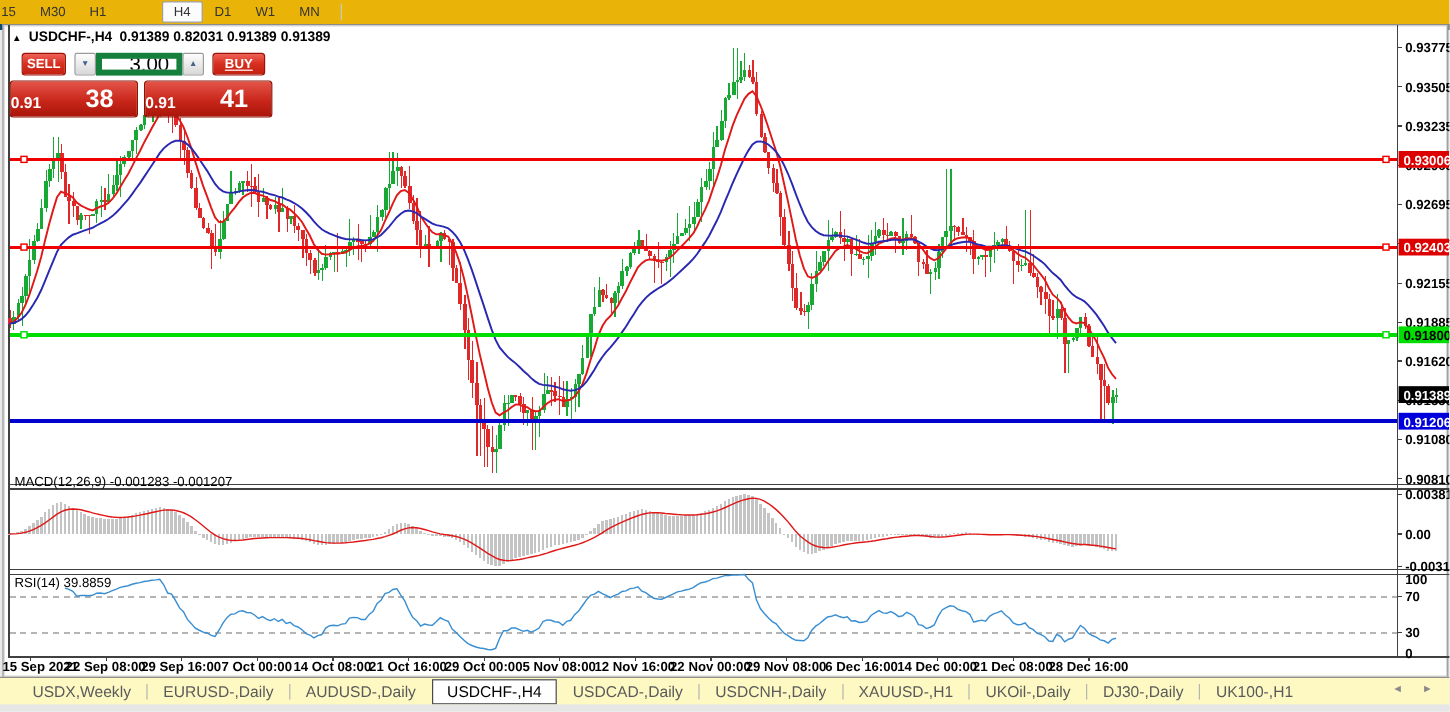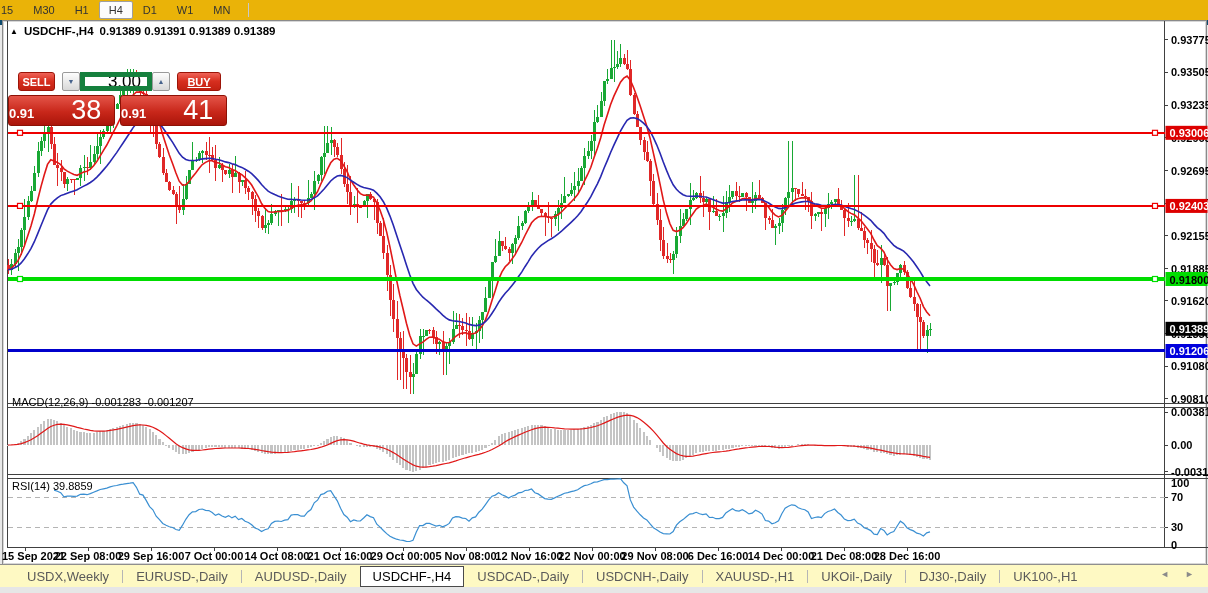--- a/index.html
+++ b/index.html
@@ -2,53 +2,53 @@
 <html><head>
 <meta charset="utf-8">
 <style>
   html,body{margin:0;padding:0;width:1208px;height:593px;overflow:hidden;
     background:#e9e9e9;font-family:"Liberation Sans",sans-serif;position:relative;}
   
   .tf-toolbar{position:absolute;left:0;top:0;width:1208px;height:20px;background:#eab308;
     border-bottom:5px solid #0c4a6e;display:flex;align-items:center;overflow:hidden;}
   .tf-inner{display:flex;align-items:center;margin-left:-9px;}
   .tf-btn{font-size:11px;color:#333;padding:2px 9px;border:1px solid transparent;cursor:default;}
-  .tf-btn.active{background:#fcfcfc;border:1px solid #9f9f9f;border-radius:2px;}
+  .tf-btn.active{background:#fcfcfc;border:1px solid #9f9f9f;border-radius:2px;margin-left:36px;}
   .tf-sep{width:1px;height:14px;background:#c8c8c8;margin:0 8px;}
   
   .chart-window{position:absolute;left:2px;top:20px;width:1203px;height:543px;
     background:#ffffff;border:1px solid #8a8a8a;box-shadow:inset 0 0 0 1px #d7d7d7;}
   .chart-title{position:absolute;left:10px;top:25px;display:flex;align-items:center;gap:6px;
     font-size:11.5px;font-weight:bold;color:#000;}
   .chart-title .tri{font-size:8px;}
   .ind-label{position:absolute;font-size:11px;color:#000;}
   .macd-label{left:12px;top:396px;}
   .rsi-label{left:12px;top:480px;}
   
-  .trade-panel{position:absolute;left:8px;top:44px;width:219px;height:42px;margin-top:28px;}
+  .trade-panel{position:absolute;left:8px;top:44px;width:219px;height:42px;}
   .trade-panel *{box-sizing:border-box;}
   .tp-btn{position:absolute;display:flex;align-items:center;justify-content:center;
     color:#fff;font-size:11px;font-weight:bold;border:1px solid #9c1408;border-radius:3px;
     background:linear-gradient(180deg,#ef6257 0%,#d72f1f 48%,#c22112 100%);cursor:pointer;}
   .btn-sell{left:10px;top:0;width:37px;height:19px;}
   .btn-buy{left:169px;top:0;width:44px;height:19px;text-decoration:underline;}
   .spin{position:absolute;top:0;width:18px;height:19px;font-size:7px;color:#46628c;
     display:flex;align-items:center;justify-content:center;border:1px solid #9a9a9a;border-radius:2px;
     background:linear-gradient(180deg,#fdfdfd,#d8d8d8);cursor:pointer;}
   .spin-down{left:54px;}
   .spin-up{left:144px;}
   .vol-input{position:absolute;left:72px;top:0;width:72px;height:19px;border:5px solid #15803d;
     font-family:"Liberation Sans",sans-serif;font-size:17px;text-align:right;padding:0 6px 0 2px;}
   .price-box{position:absolute;top:23px;width:107px;height:31px;border:1px solid #8d1105;border-radius:3px;
     background:linear-gradient(180deg,#e45448 0%,#c8271a 55%,#ab150a 100%);
     color:#fff;display:flex;align-items:center;justify-content:space-between;cursor:pointer;gap:36px;}
   .price-sell{left:0;}
   .price-buy{left:112px;}
   .price-box .base{font-size:13px;font-weight:bold;align-self:flex-end;margin-bottom:4px;}
-  .price-box .big{font-size:27px;font-weight:normal;line-height:27px;margin:0 1px;}
+  .price-box .big{font-size:21px;font-weight:bold;line-height:27px;margin:0 1px;}
   .price-box .sup{font-size:13px;font-weight:bold;align-self:flex-start;margin-top:2px;}
   
   #chart-svg{position:absolute;left:0;top:0;pointer-events:none;}
   
   .tab-bar{position:absolute;left:0;top:564px;width:1208px;height:23px;background:#fef9c3;
     border-top:1px solid #8f8f8f;display:flex;align-items:center;}
   .tab-strip{display:flex;align-items:center;margin-left:14px;}
   .tab{font-size:13px;color:#5a5a5a;padding:2px 13px;white-space:nowrap;cursor:pointer;}
   .tab.active{background:#ffffff;color:#000;border:1px solid #4a4a4a;padding:2px 12px;}
   .tab-sep{width:1px;height:13px;background:#b5b5b5;}
@@ -1017,21 +1017,21 @@
     <text x="1169.5" y="283.5" font-family="&quot;Liberation Sans&quot;,sans-serif" font-size="11" font-weight="bold" fill="#000000">0.91800</text>
     <rect x="1165.5" y="321.8173100000007" width="42" height="14" fill="#000000"></rect>
     <text x="1169.5" y="333.3173100000007" font-family="&quot;Liberation Sans&quot;,sans-serif" font-size="11" font-weight="bold" fill="#ffffff">0.91389</text>
     <rect x="1165.5" y="343.9987400000007" width="42" height="14" fill="#0000dd"></rect>
     <text x="1169.5" y="355.4987400000007" font-family="&quot;Liberation Sans&quot;,sans-serif" font-size="11" font-weight="bold" fill="#ffffff">0.91206</text>
   </svg>
 
 <div class="chart-title">
   <span class="tri">▲</span>
   <span>USDCHF-,H4</span>
-  <span>0.91389 0.91391 0.91389 0.91389</span>
+  <span>0.91389 0.82031 0.91389 0.91389</span>
 </div>
 
 <div class="trade-panel">
   <div class="tp-btn btn-sell">SELL</div>
   <div class="spin spin-down">
     <span>▼</span>
   </div>
   <input class="vol-input" value="3.00" style="">
   <div class="spin spin-up">
     <span>▲</span>

